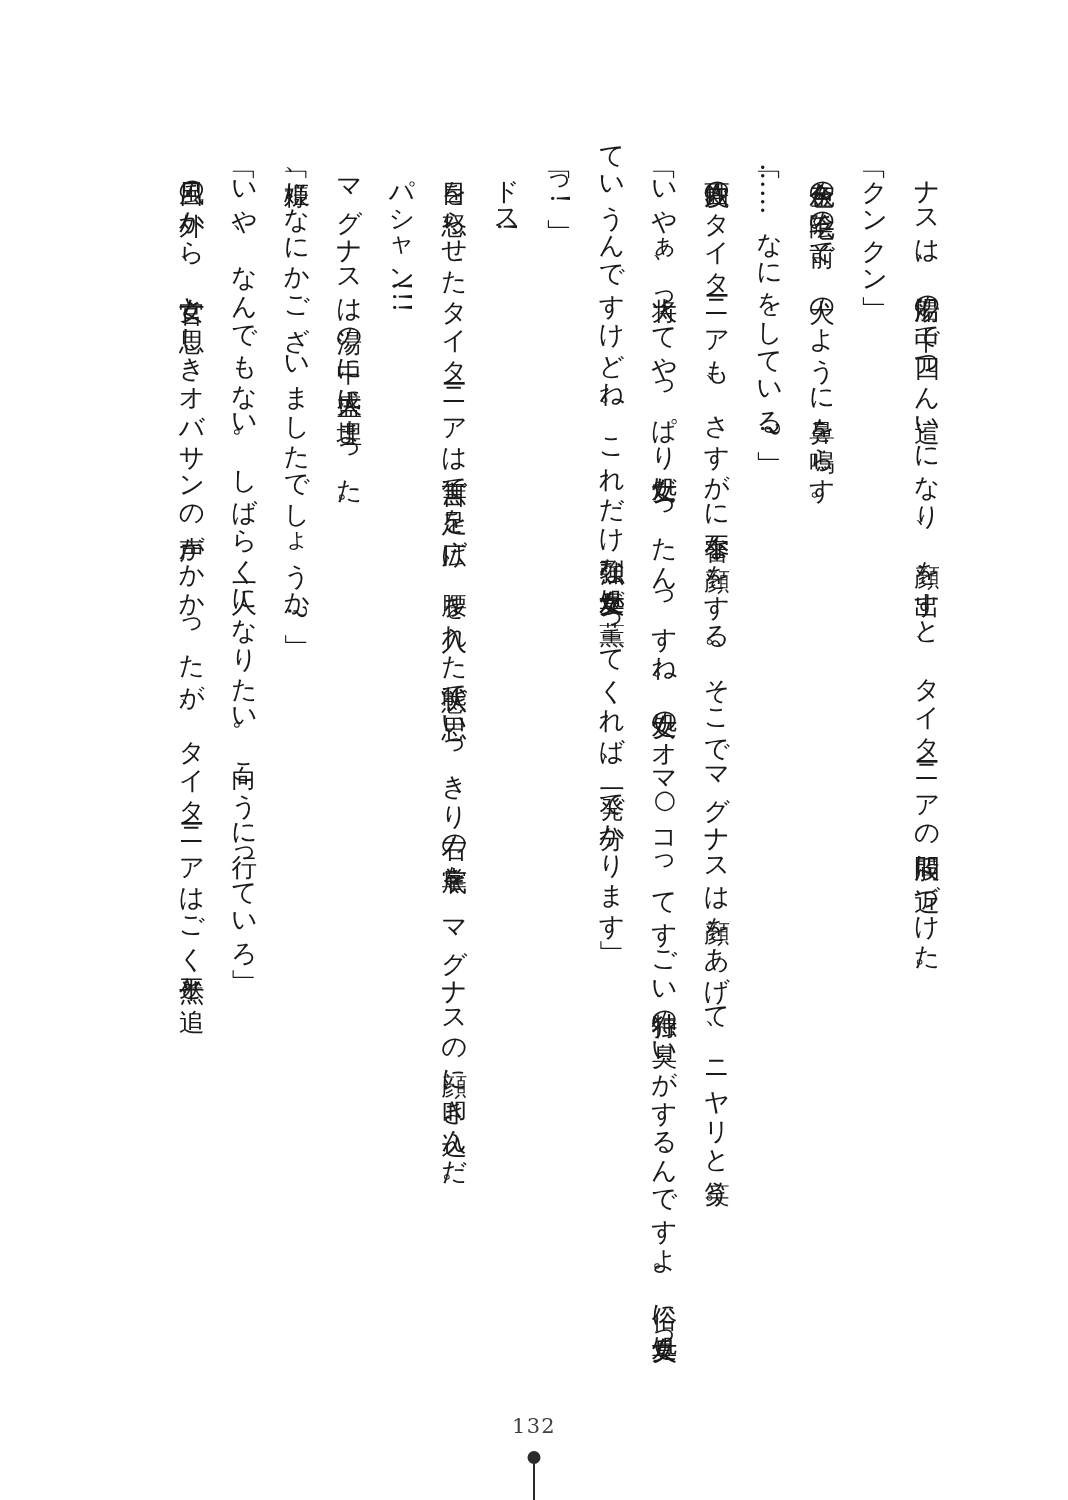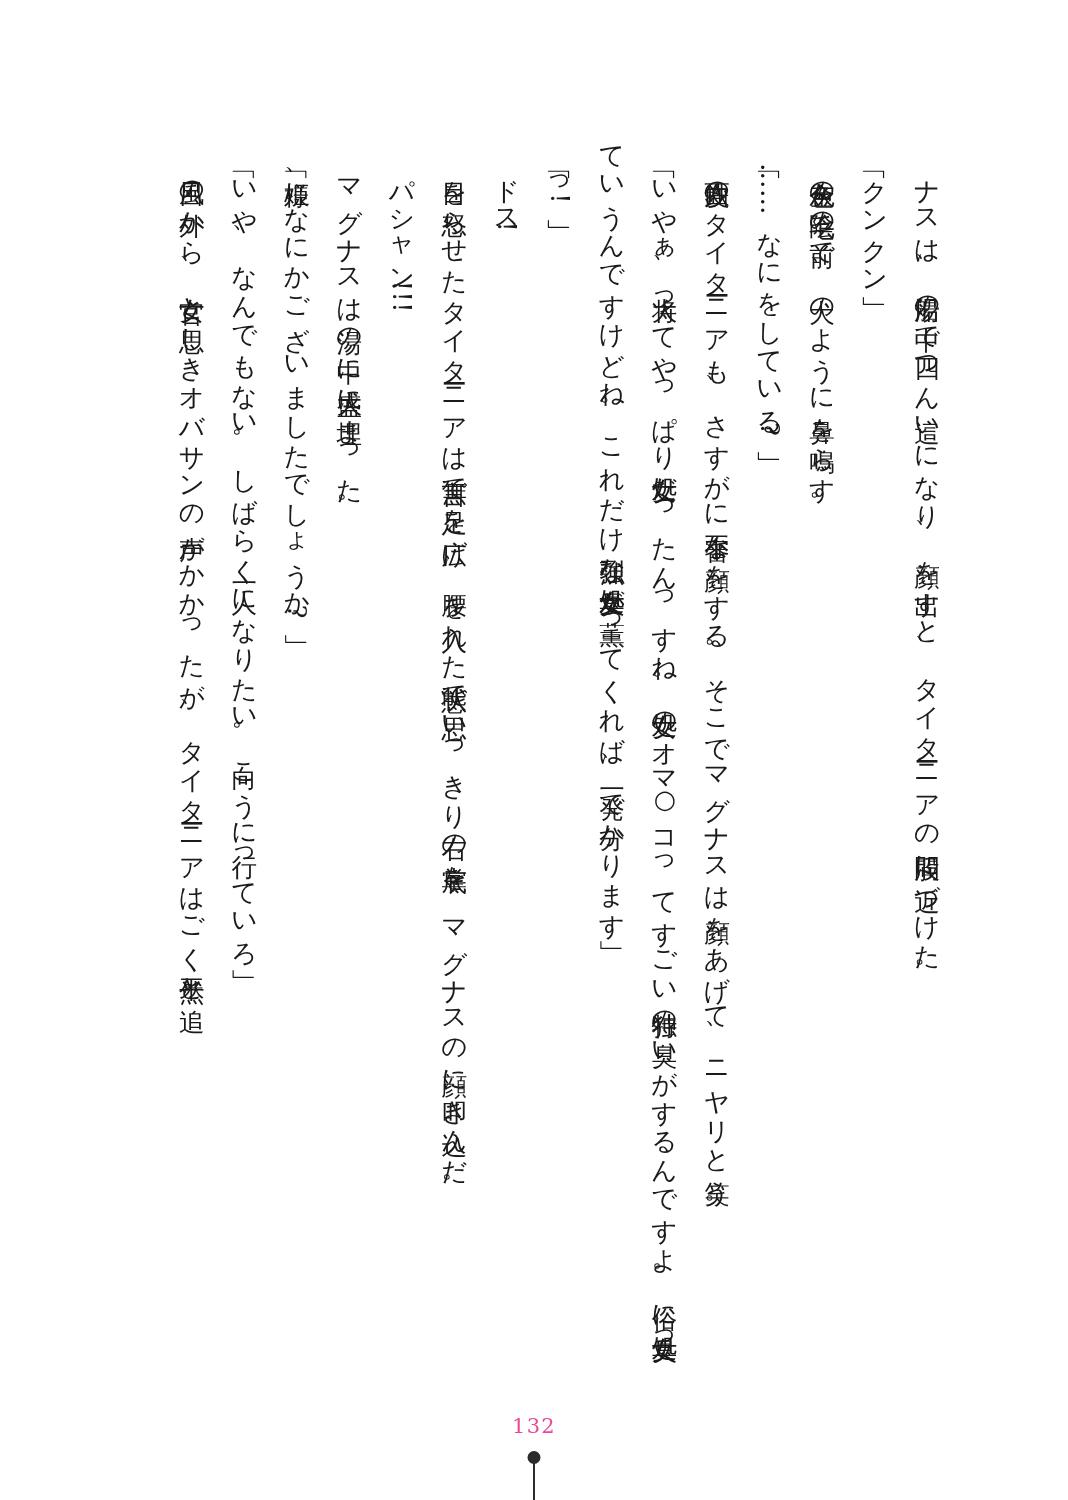--- a/index.html
+++ b/index.html
@@ -40,21 +40,21 @@
     padding: 0;
   }
   .page-number {
     position: absolute;
     left: 0;
     right: 0;
     bottom: 62px;
     text-align: center;
     font-size: 21px;
     font-family: "DejaVu Serif", "Liberation Serif", serif;
-    color: #ec4899;
+    color: #404040;
     letter-spacing: 0.06em;
   }
   .spine-mark {
     position: absolute;
     left: 50%;
     bottom: 0;
     transform: translateX(-50%);
     width: 2px;
     height: 46px;
     background: #2b2b2b;

